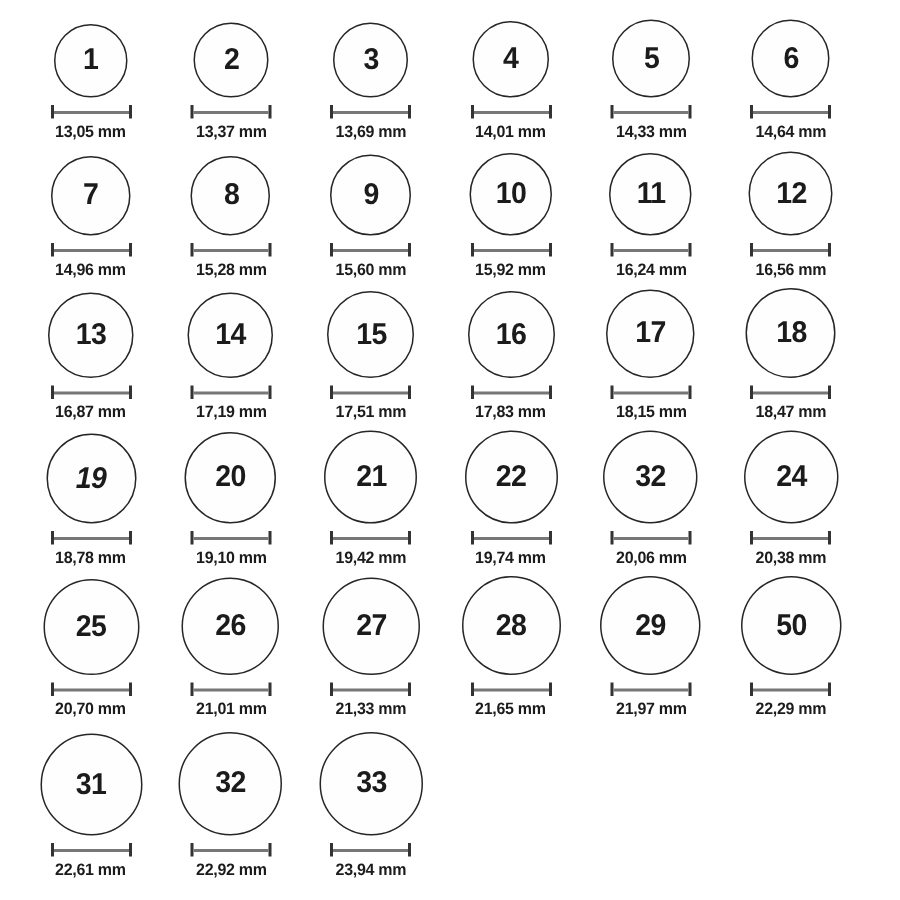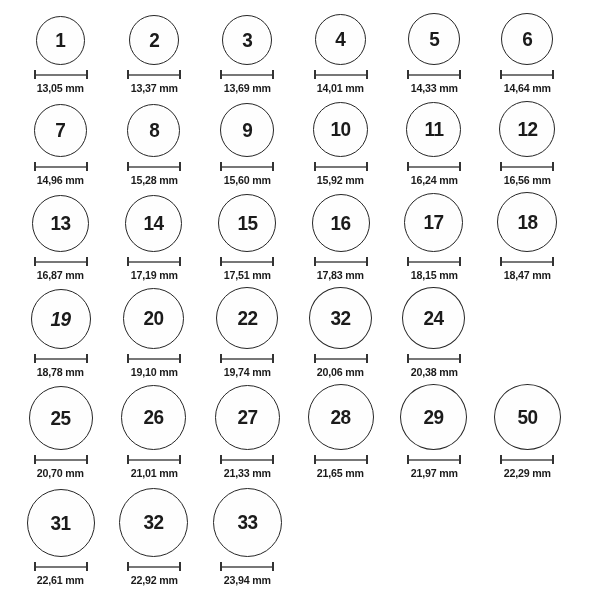--- a/index.html
+++ b/index.html
@@ -223,20 +223,29 @@
         <div class="circle" style="width: 61px; height: 61px;">
           <span class="num">20</span>
         </div>
         <div class="bar">
           <div class="bar-line"></div>
         </div>
         <div class="mm-label">19,10 mm</div>
       </div>
       <div class="cell">
         <div class="circle" style="width: 62px; height: 62px;">
+          <span class="num">21</span>
+        </div>
+        <div class="bar">
+          <div class="bar-line"></div>
+        </div>
+        <div class="mm-label">19,42 mm</div>
+      </div>
+      <div class="cell">
+        <div class="circle" style="width: 62px; height: 62px;">
           <span class="num">22</span>
         </div>
         <div class="bar">
           <div class="bar-line"></div>
         </div>
         <div class="mm-label">19,74 mm</div>
       </div>
       <div class="cell">
         <div class="circle" style="width: 63px; height: 63px;">
           <span class="num">32</span>

